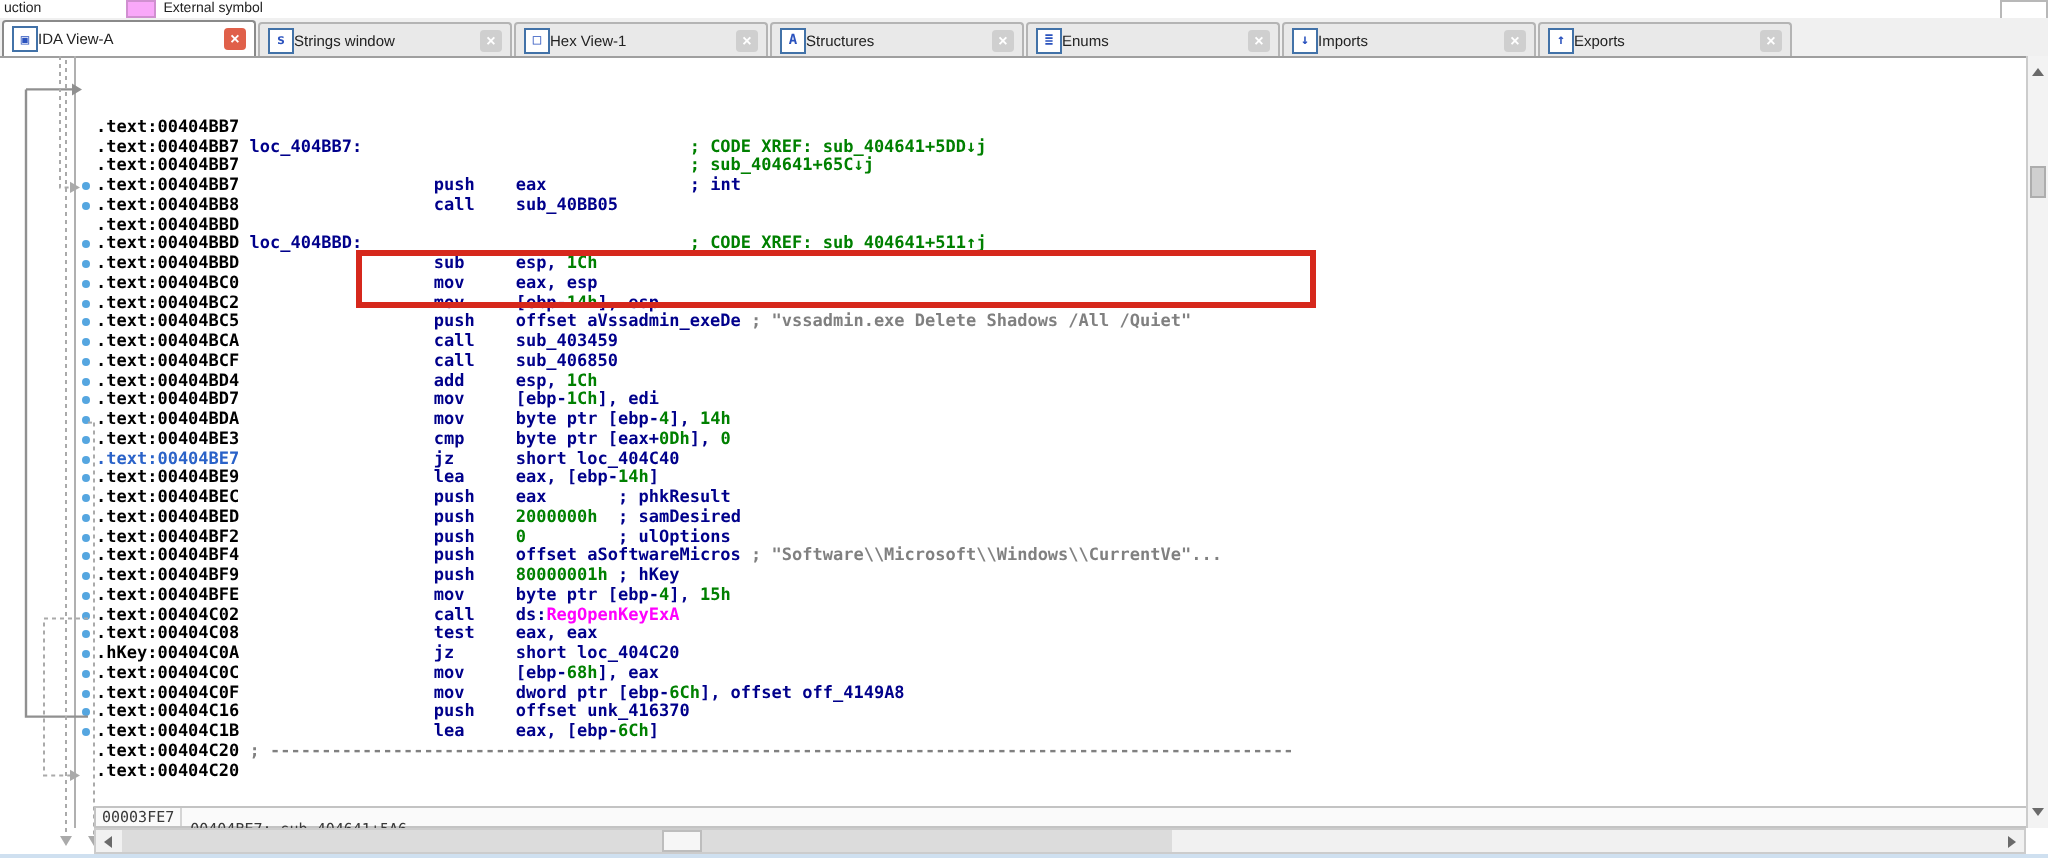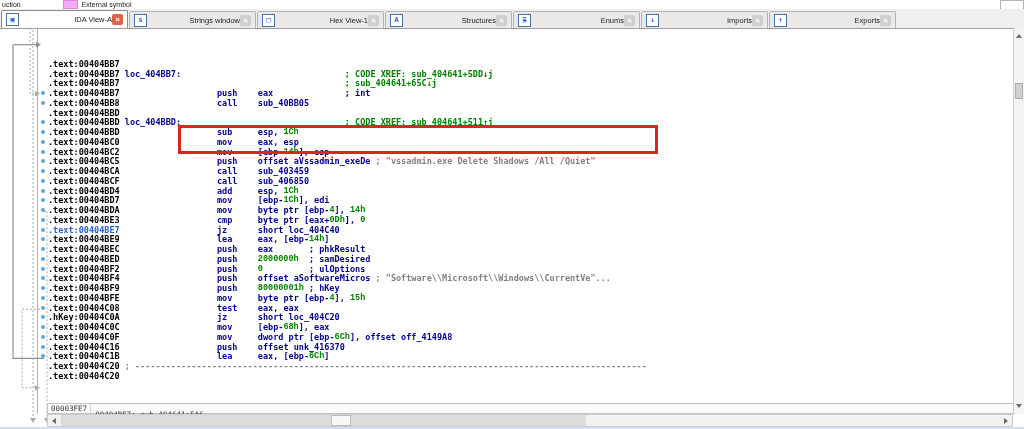--- a/index.html
+++ b/index.html
@@ -16,35 +16,35 @@
   .corner-box{position:absolute;right:0;top:0;width:22px;height:11px;background:#fff;border:1px solid #b8b8b8;}
   
   .tab-bar{position:absolute;left:0;top:9px;width:1024px;height:19px;background:#f0f0f0;
     border-bottom:1px solid #9f9f9f;display:flex;align-items:flex-end;}
   .tab{height:17px;width:127px;display:flex;align-items:center;box-sizing:border-box;
     border:1px solid #b4b4b4;border-bottom:none;background:#e9e9e9;border-radius:2px 2px 0 0;
     font-size:7.5px;color:#222;position:relative;margin-left:1px;}
   .tab.active{background:#ffffff;height:18px;border-color:#8a8a8a;}
   .tab .ico{width:11px;height:11px;margin-left:4px;border:1px solid #4272a8;background:#fff;
     color:#2a52be;font:bold 7px "DejaVu Sans Mono",monospace;display:flex;align-items:center;justify-content:center;}
-  .tab .lbl{flex:1;text-align:right;white-space:nowrap;overflow:hidden;}
+  .tab .lbl{flex:1;text-align:left;white-space:nowrap;overflow:hidden;}
   .tab .x{width:11px;height:11px;margin-right:4px;border-radius:2px;background:#cfcfcf;color:#fff;
     font:bold 8px "Liberation Sans",sans-serif;line-height:11px;text-align:center;cursor:default;}
   .tab.active .x{background:#e0604a;}
   
   .view{position:absolute;left:0;top:28px;width:1013px;height:375px;background:#fff;
     border-top:1px solid #9f9f9f;overflow:hidden;}
   .vline{position:absolute;left:37px;top:28px;width:1px;height:386px;background:#b0b0b0;}
   .code{position:absolute;left:0;top:30px;width:1013px;
     font:bold 8.5px "DejaVu Sans Mono",monospace;}
   .row{display:flex;align-items:center;height:9.75px;padding-left:38px;white-space:pre;}
   .dotcol{width:10px;height:9.75px;display:flex;align-items:center;justify-content:center;flex:none;}
   .dot{width:4px;height:4px;border-radius:50%;background:#55a6e0;}
   .sg-a{color:#000000;} .sg-b{color:#2a62c8;} .sg-c{color:#00008b;}
-  .sg-n{color:#008000;font-family:Liberation Mono, monospace;} .sg-x{color:#008000;} .sg-g{color:#808080;}
+  .sg-n{color:#008000;} .sg-x{color:#008000;} .sg-g{color:#808080;}
   .sg-m{color:#ff00ff;} .sg-p{color:#000;}
   
   .hlbox{position:absolute;left:178px;top:125px;width:474px;height:23px;border:3px solid #d6281c;background:transparent;}
   
   .arrows{position:absolute;left:0;top:28px;}
   
   .status{position:absolute;left:47px;top:403px;width:998px;height:11px;background:#fafafa;
     border:1px solid #c3c3c3;box-sizing:border-box;display:flex;align-items:center;
     font:7.5px "DejaVu Sans Mono",monospace;color:#3a3a3a;}
   .status .cell1{padding:0 3px;border-right:1px solid #d5d5d5;}
@@ -136,20 +136,21 @@
       <div class="row"><span class="dotcol"><span class="dot"></span></span><span class="sg-a">.text:00404BDA</span><span class="sg-p">                   </span><span class="sg-c">mov     byte ptr [ebp-</span><span class="sg-n">4</span><span class="sg-c">], </span><span class="sg-n">14h</span></div>
       <div class="row"><span class="dotcol"><span class="dot"></span></span><span class="sg-a">.text:00404BE3</span><span class="sg-p">                   </span><span class="sg-c">cmp     byte ptr [eax+</span><span class="sg-n">0Dh</span><span class="sg-c">], </span><span class="sg-n">0</span></div>
       <div class="row"><span class="dotcol"><span class="dot"></span></span><span class="sg-b">.text:00404BE7</span><span class="sg-p">                   </span><span class="sg-c">jz      short loc_404C40</span></div>
       <div class="row"><span class="dotcol"><span class="dot"></span></span><span class="sg-a">.text:00404BE9</span><span class="sg-p">                   </span><span class="sg-c">lea     eax, [ebp-</span><span class="sg-n">14h</span><span class="sg-c">]</span></div>
       <div class="row"><span class="dotcol"><span class="dot"></span></span><span class="sg-a">.text:00404BEC</span><span class="sg-p">                   </span><span class="sg-c">push    eax</span><span class="sg-p">       </span><span class="sg-c">; phkResult</span></div>
       <div class="row"><span class="dotcol"><span class="dot"></span></span><span class="sg-a">.text:00404BED</span><span class="sg-p">                   </span><span class="sg-c">push    </span><span class="sg-n">2000000h</span><span class="sg-p">  </span><span class="sg-c">; samDesired</span></div>
       <div class="row"><span class="dotcol"><span class="dot"></span></span><span class="sg-a">.text:00404BF2</span><span class="sg-p">                   </span><span class="sg-c">push    </span><span class="sg-n">0</span><span class="sg-p">         </span><span class="sg-c">; ulOptions</span></div>
       <div class="row"><span class="dotcol"><span class="dot"></span></span><span class="sg-a">.text:00404BF4</span><span class="sg-p">                   </span><span class="sg-c">push    offset aSoftwareMicros </span><span class="sg-g">; "Software\\Microsoft\\Windows\\CurrentVe"...</span></div>
       <div class="row"><span class="dotcol"><span class="dot"></span></span><span class="sg-a">.text:00404BF9</span><span class="sg-p">                   </span><span class="sg-c">push    </span><span class="sg-n">80000001h</span><span class="sg-p"> </span><span class="sg-c">; hKey</span></div>
       <div class="row"><span class="dotcol"><span class="dot"></span></span><span class="sg-a">.text:00404BFE</span><span class="sg-p">                   </span><span class="sg-c">mov     byte ptr [ebp-</span><span class="sg-n">4</span><span class="sg-c">], </span><span class="sg-n">15h</span></div>
+      <div class="row"><span class="dotcol"><span class="dot"></span></span><span class="sg-a">.text:00404C02</span><span class="sg-p">                   </span><span class="sg-c">call    ds:</span><span class="sg-m">RegOpenKeyExA</span></div>
       <div class="row"><span class="dotcol"><span class="dot"></span></span><span class="sg-a">.text:00404C08</span><span class="sg-p">                   </span><span class="sg-c">test    eax, eax</span></div>
       <div class="row"><span class="dotcol"><span class="dot"></span></span><span class="sg-a">.hKey:00404C0A</span><span class="sg-p">                   </span><span class="sg-c">jz      short loc_404C20</span></div>
       <div class="row"><span class="dotcol"><span class="dot"></span></span><span class="sg-a">.text:00404C0C</span><span class="sg-p">                   </span><span class="sg-c">mov     [ebp-</span><span class="sg-n">68h</span><span class="sg-c">], eax</span></div>
       <div class="row"><span class="dotcol"><span class="dot"></span></span><span class="sg-a">.text:00404C0F</span><span class="sg-p">                   </span><span class="sg-c">mov     dword ptr [ebp-</span><span class="sg-n">6Ch</span><span class="sg-c">], offset off_4149A8</span></div>
       <div class="row"><span class="dotcol"><span class="dot"></span></span><span class="sg-a">.text:00404C16</span><span class="sg-p">                   </span><span class="sg-c">push    offset unk_416370</span></div>
       <div class="row"><span class="dotcol"><span class="dot"></span></span><span class="sg-a">.text:00404C1B</span><span class="sg-p">                   </span><span class="sg-c">lea     eax, [ebp-</span><span class="sg-n">6Ch</span><span class="sg-c">]</span></div>
       <div class="row"><span class="dotcol"></span><span class="sg-a">.text:00404C20 </span><span class="sg-g">; ----------------------------------------------------------------------------------------------------</span></div>
       <div class="row"><span class="dotcol"></span><span class="sg-a">.text:00404C20</span></div>
     </div>
 </div>

